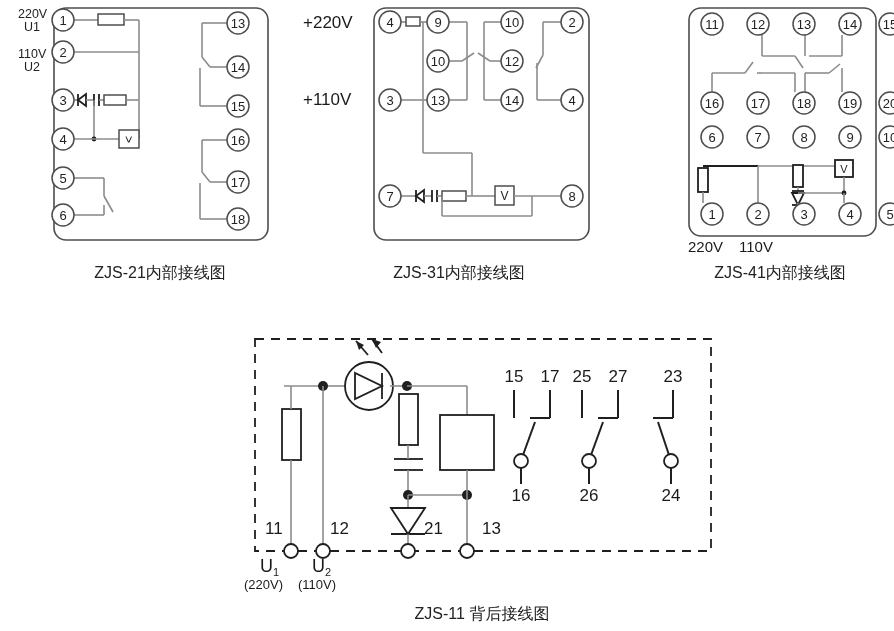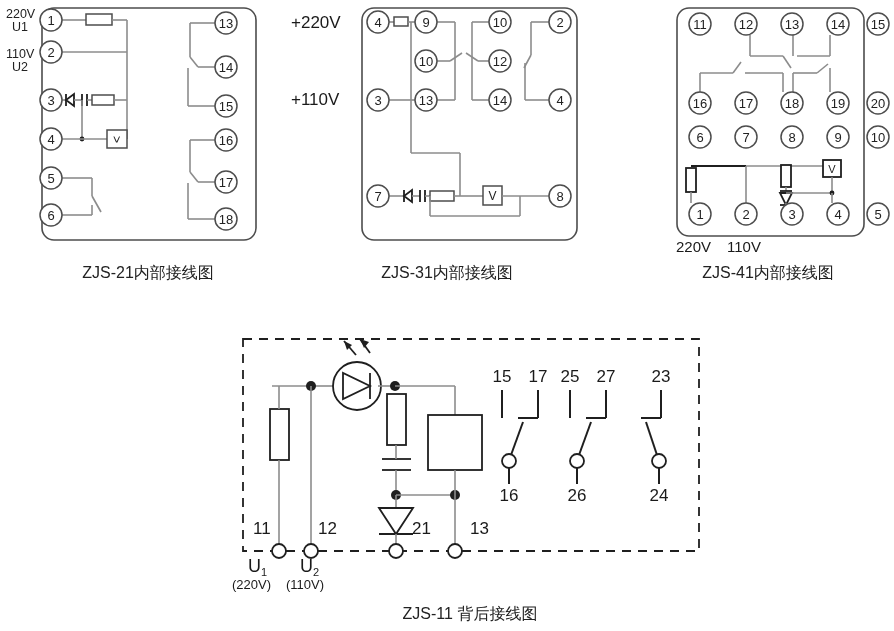--- a/index.html
+++ b/index.html
@@ -11,21 +11,21 @@
   body {
     width: 894px;
     height: 631px;
     position: relative;
     font-family: "Liberation Sans", "DejaVu Sans", sans-serif;
     color: #1a1a1a;
     overflow: hidden;
   }
   #sheet {
     position: absolute;
-    left: 0; top: 0;
+    left: 12px; top: 0;
     width: 814px;
     height: 631px;
   }
   svg {
     display: block;
   }
   text { font-family: "Liberation Sans", "DejaVu Sans", sans-serif; }
 </style>
 </head>
 <body>

